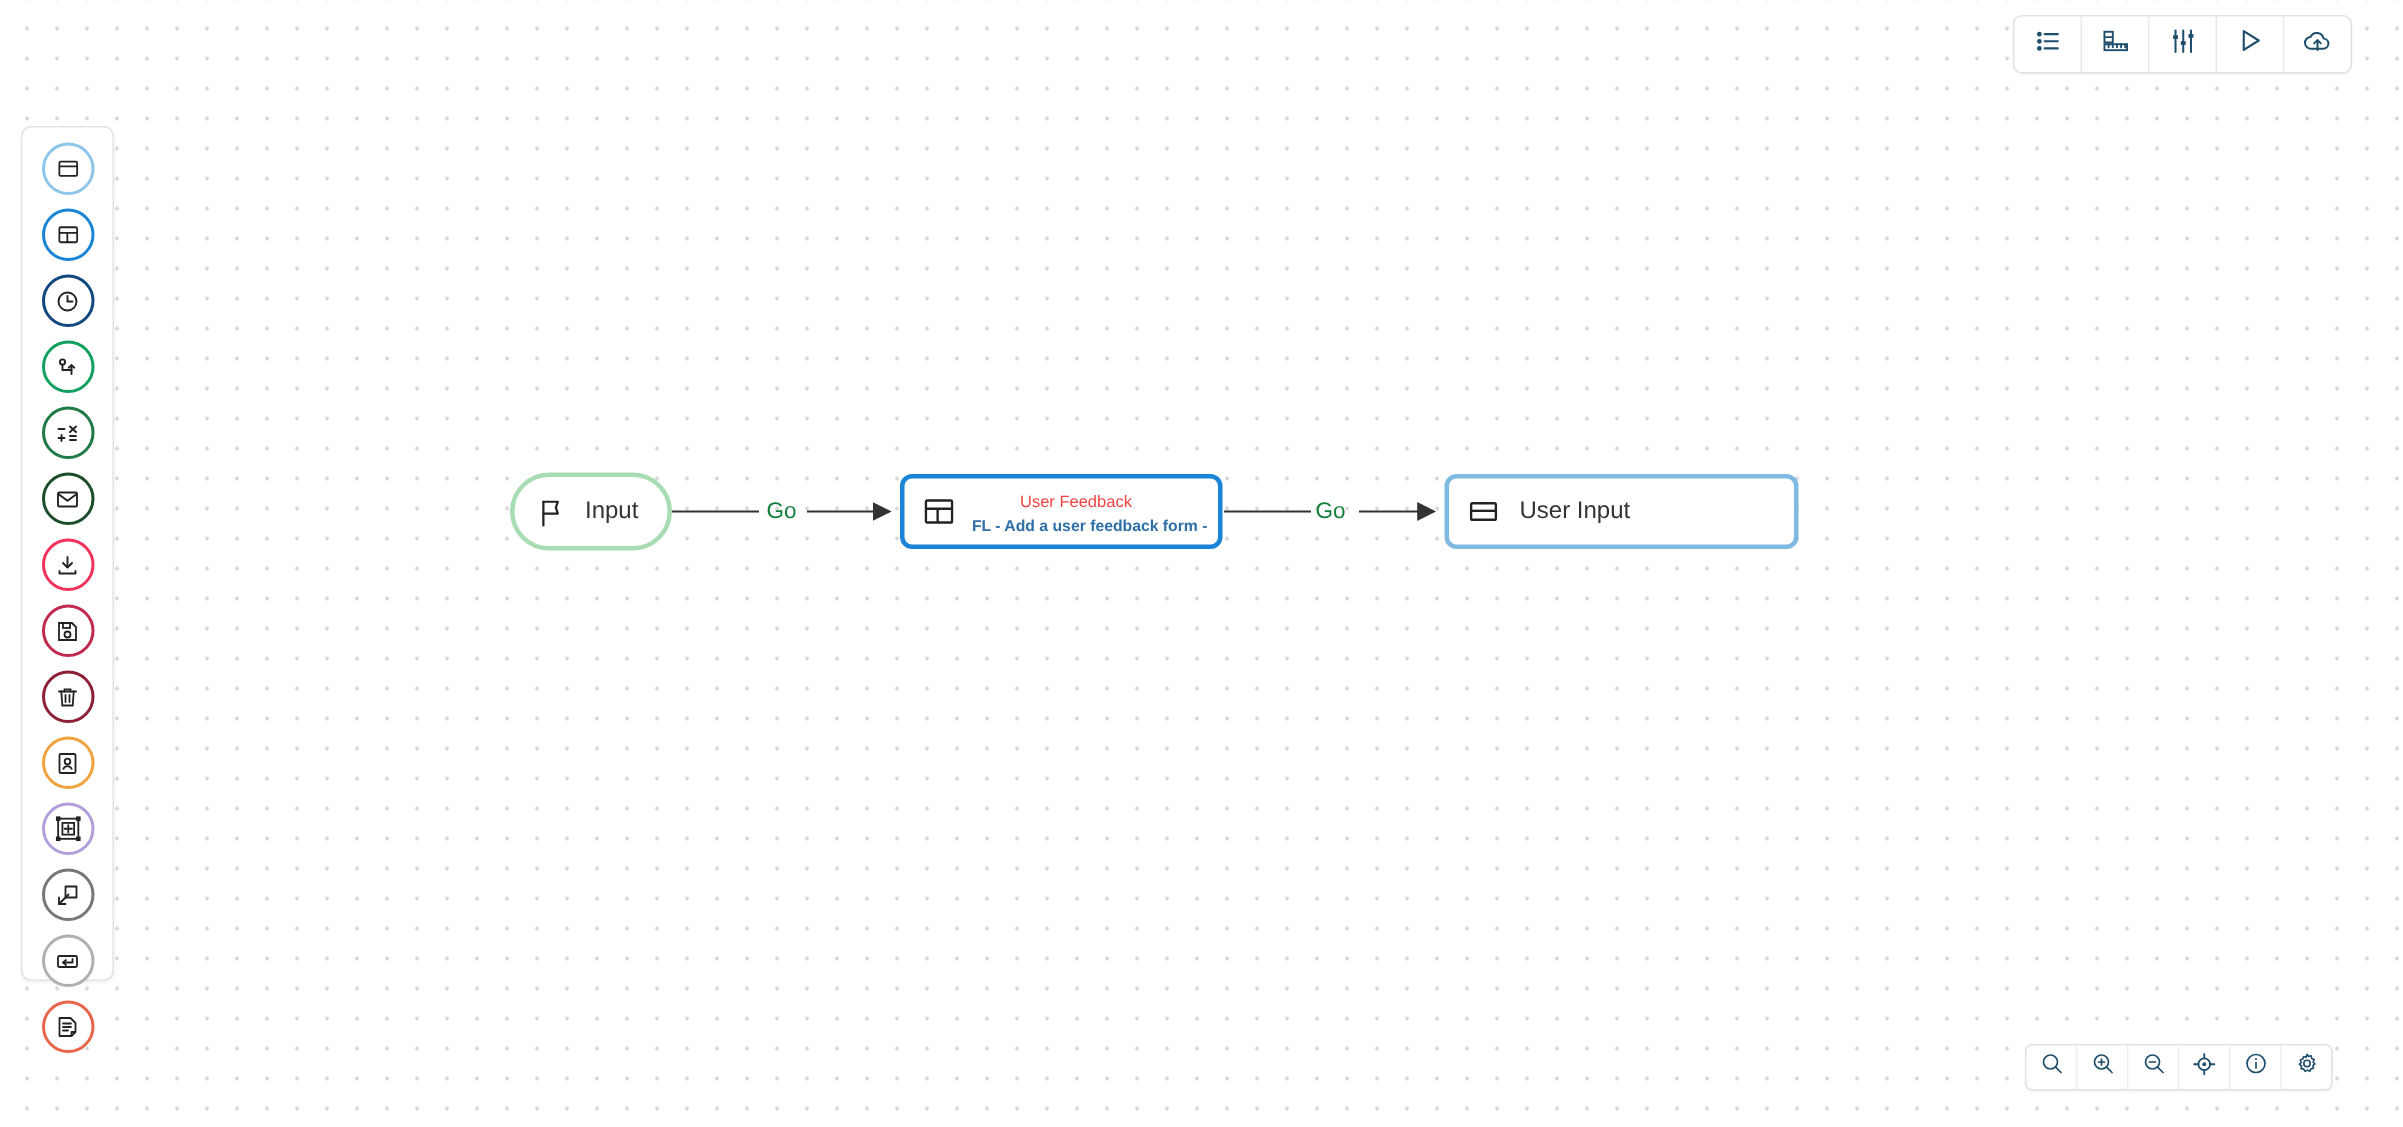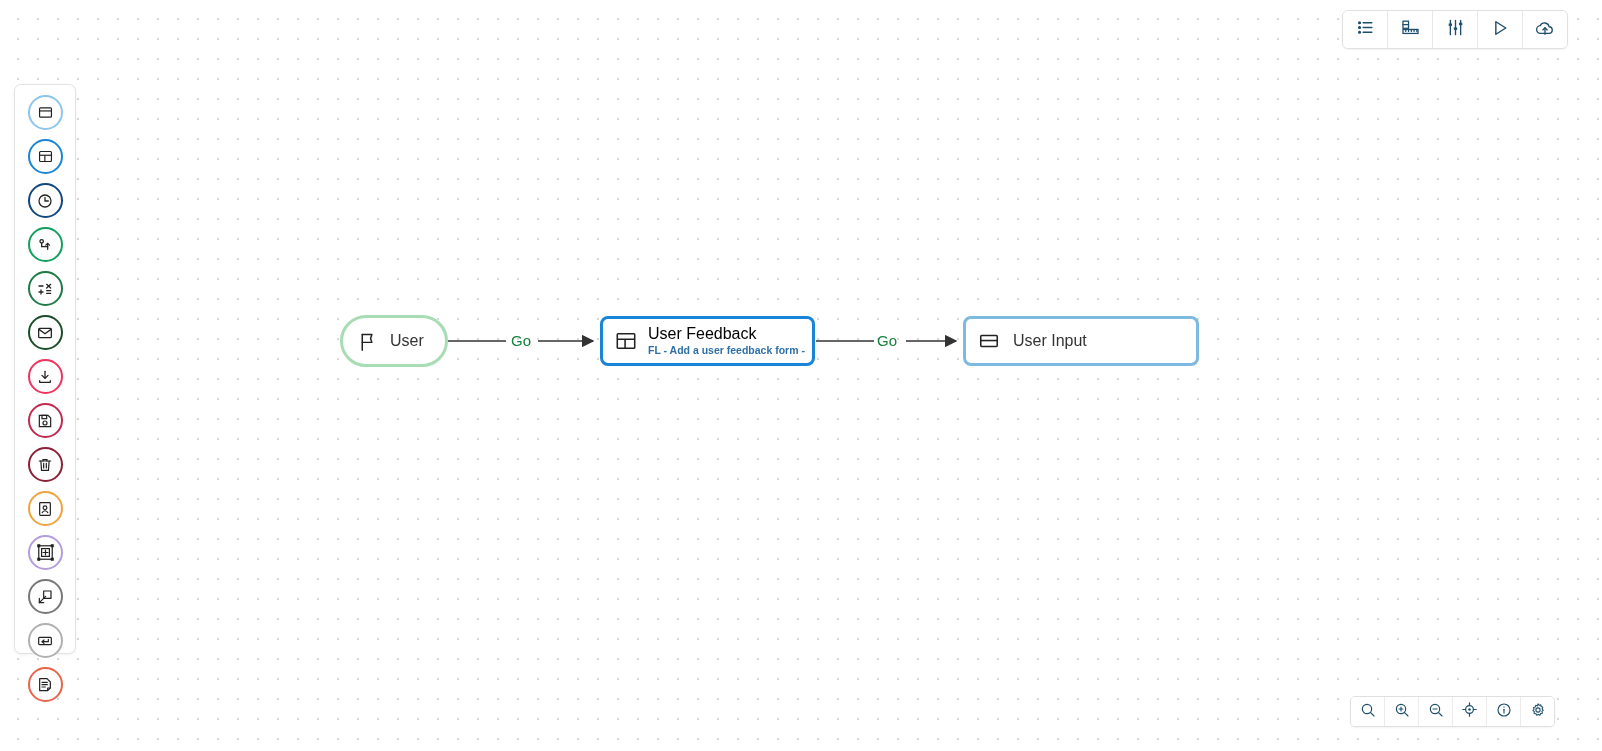--- a/index.html
+++ b/index.html
@@ -147,24 +147,25 @@
     border: 3px solid #1a85d6;
     border-radius: 8px;
     padding-left: 12px;
     overflow: hidden;
   }
   #node-feedback .node-text {
     margin-left: 11px;
     overflow: hidden;
   }
   #node-feedback .node-title {
-    font-size: 16px;
-    color: #000000;
+    font-size: 11px;
+    color: #ef4444;
     line-height: 18px;
     white-space: nowrap;
+    margin-left: 32px;
   }
   #node-feedback .node-sub {
     font-size: 10.5px;
     color: #2f6fa8;
     line-height: 14px;
     white-space: nowrap;
   }
 
   #node-input {
     left: 963px;
@@ -228,21 +229,21 @@
   </svg>
   <div class="edge-label" style="left:877px; top:332px;">Go</div>
 
   <div class="node" id="node-start">
     <span class="node-icon">
       <svg width="21" height="21" viewBox="0 0 24 24" fill="none" stroke="#222" stroke-width="1.7" stroke-linecap="round" stroke-linejoin="round">
         <path d="M6 22V4"></path>
         <path d="M6 4h11l-1.5 4.5L17 13H6"></path>
       </svg>
     </span>
-    <span class="node-title">User</span>
+    <span class="node-title">Input</span>
   </div>
 
   <div class="node" id="node-feedback">
     <span class="node-icon">
       <svg width="22" height="22" viewBox="0 0 24 24" fill="none" stroke="#222" stroke-width="1.7">
         <rect x="2.5" y="4" width="19" height="16" rx="1"></rect>
         <line x1="2.5" y1="10" x2="21.5" y2="10"></line>
         <line x1="11" y1="10" x2="11" y2="20"></line>
       </svg>
     </span>

